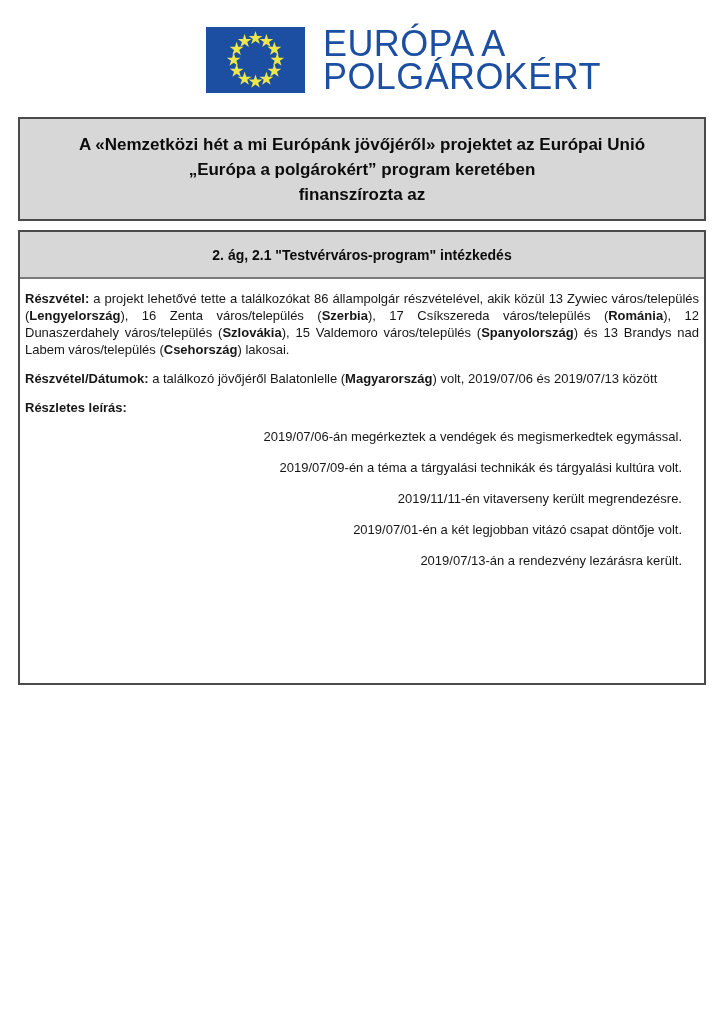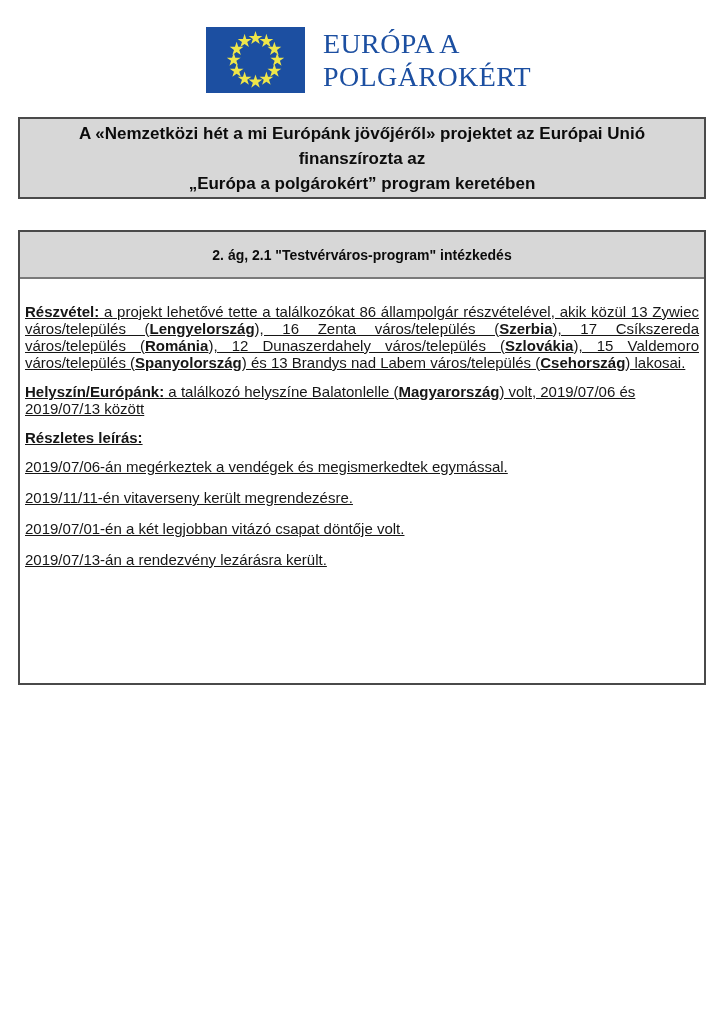--- a/index.html
+++ b/index.html
@@ -14,45 +14,45 @@
   html,body{margin:0;padding:0;}
   body{
     width:724px;height:1024px;background:#ffffff;
     font-family:"Liberation Sans",sans-serif;color:var(--text);
   }
   .page{position:relative;width:724px;height:1024px;overflow:hidden;background:#fff;}
 
   
   .logo{position:absolute;left:205px;top:27px;display:flex;align-items:flex-start;gap:17px;}
   .flag{width:101px;height:66px;display:block;flex:0 0 auto;}
-  .logo-text{color:var(--eu-blue);font-size:28px;line-height:33px;font-weight:400;letter-spacing:.4px;white-space:nowrap;font-family:Liberation Serif, serif;}
+  .logo-text{color:var(--eu-blue);font-size:36px;line-height:33px;font-weight:400;letter-spacing:.4px;white-space:nowrap;}
 
   
   .banner{
-    position:absolute;left:18px;top:117px;width:688px;height:82px;
+    position:absolute;left:18px;top:117px;width:688px;height:104px;
     background:var(--box-gray);border:2px solid var(--border-dark);
     display:flex;flex-direction:column;justify-content:center;
     text-align:center;font-weight:bold;font-size:17px;line-height:25px;color:#0c0c0c;
   }
 
   
   .report{
     position:absolute;left:18px;top:230px;width:688px;height:455px;
     border:2px solid var(--border-dark);background:#fff;
   }
   .report-header{
     background:var(--box-gray);border-bottom:2px solid var(--border-mid);
     height:47px;display:flex;align-items:center;justify-content:center;
     font-weight:bold;font-size:14px;color:#0c0c0c;
   }
-  .report-body{padding:24px 5px;font-size:15px;line-height:17px;text-decoration:underline;}
+  .report-body{padding:11px 5px;font-size:13px;line-height:17px;}
   .report-body p{margin:0 0 12px;}
   .report-body p.just{text-align:justify;}
   .report-body .bold{font-weight:bold;}
-  .schedule p{margin:0 0 14px;}
+  .schedule p{margin:0 17px 14px;text-align:right;}
 </style>
 </head>
 <body>
 
 <div class="page">
 
   <div class="logo">
     <svg class="flag" viewBox="0 0 150 100" aria-hidden="true">
       <defs>
         <path id="star" d="M0,-11 L2.47,-3.4 L10.46,-3.4 L4.0,1.3 L6.47,8.9 L0,4.2 L-6.47,8.9 L-4.0,1.3 L-10.46,-3.4 L-2.47,-3.4 Z" fill="var(--star-yellow)"></path>
@@ -74,33 +74,34 @@
     <div class="logo-text">
 
     <div>EURÓPA A</div>
         <div>POLGÁROKÉRT</div>
       </div>
   </div>
 
   <div class="banner">
 
   <div>A «Nemzetközi hét a mi Európánk jövőjéről» projektet az Európai Unió</div>
+      <div>„Európa a polgárokért” program keretében</div>
       <div>finanszírozta az</div>
-      <div>„Európa a polgárokért” program keretében</div>
     </div>
 
   <div class="report">
     <div class="report-header">2. ág, 2.1 "Testvérváros-program" intézkedés</div>
     <div class="report-body">
       <p class="just"><b>Részvétel:</b><span> a projekt lehetővé tette a találkozókat 86 állampolgár részvételével, akik közül 13 Zywiec város/település (</span><b>Lengyelország</b><span>), 16 Zenta város/település (</span><b>Szerbia</b><span>), 17 Csíkszereda város/település (</span><b>Románia</b><span>), 12 Dunaszerdahely város/település (</span><b>Szlovákia</b><span>), 15 Valdemoro város/település (</span><b>Spanyolország</b><span>) és 13 Brandys nad Labem város/település (</span><b>Csehország</b><span>) lakosai.</span></p>
-      <p><b>Helyszín/Európánk:</b><span> a találkozó helyszíne Balatonlelle (</span><b>Magyarország</b><span>) volt, 2019/07/06 és 2019/07/13 között</span></p>
+      <p><b>Részvétel/Dátumok:</b><span> a találkozó jövőjéről Balatonlelle (</span><b>Magyarország</b><span>) volt, 2019/07/06 és 2019/07/13 között</span></p>
       <p class="bold">Részletes leírás:</p>
       <div class="schedule">
 
       <p>2019/07/06-án megérkeztek a vendégek és megismerkedtek egymással.</p>
+          <p>2019/07/09-én a téma a tárgyalási technikák és tárgyalási kultúra volt.</p>
           <p>2019/11/11-én vitaverseny került megrendezésre.</p>
           <p>2019/07/01-én a két legjobban vitázó csapat döntője volt.</p>
           <p>2019/07/13-án a rendezvény lezárásra került.</p>
         </div>
     </div>
   </div>
 
 </div>
 
 </body></html>

